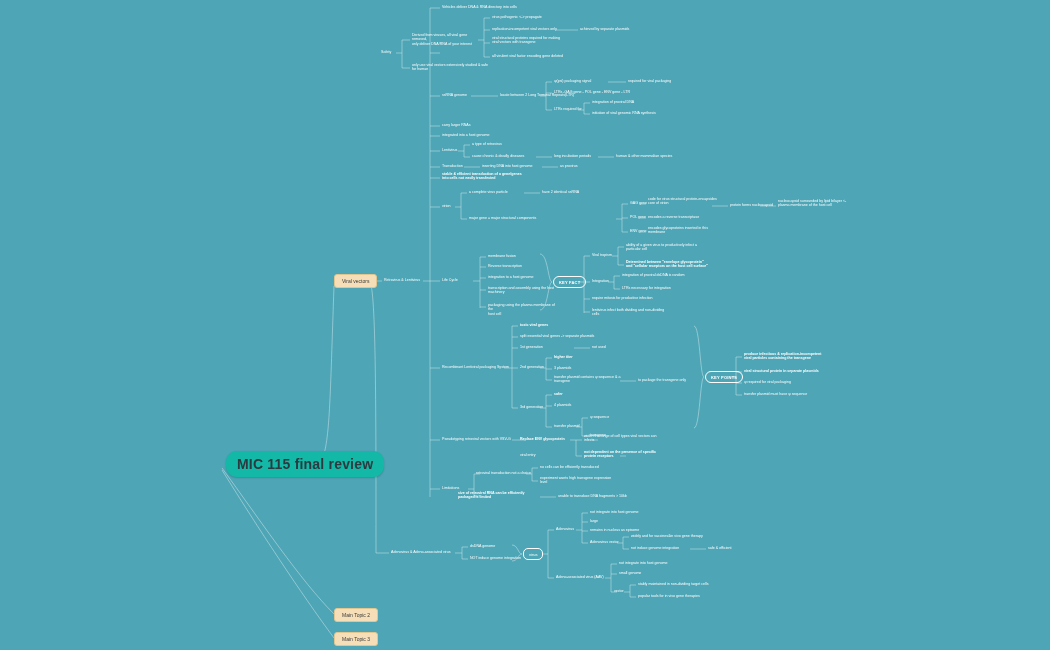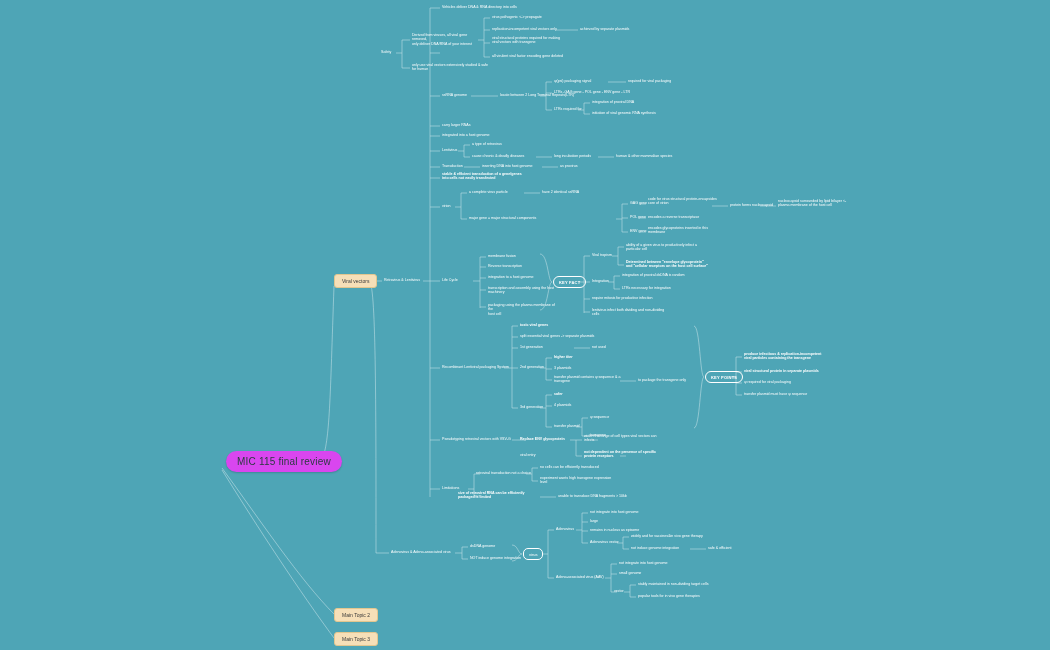--- a/index.html
+++ b/index.html
@@ -12,23 +12,23 @@
   }
   #canvas{position:absolute;left:0;top:0;width:1050px;height:650px;}
   svg.links{position:absolute;left:0;top:0;width:1050px;height:650px;pointer-events:none;}
 
   .node{position:absolute;font-size:3.6px;line-height:1.25;color:#ffffff;white-space:pre;}
   .node.w{white-space:pre-wrap;}
 
   
   .root{
     position:absolute;
-    background:#d946ef;color:#2b3a40;
+    background:#14b8a6;color:#2b3a40;
     border-radius:11px;
-    font-size:10px;font-weight:normal;
+    font-size:14px;font-weight:bold;
     padding:5px 11px;
     box-shadow:0 1px 2px rgba(0,0,0,.18);
     letter-spacing:.2px;
   }
   
   .topic{
     position:absolute;
     background:#f6dfb8;color:#3a3a3a;
     border:1px solid #e2c68f;
     border-radius:3px;

